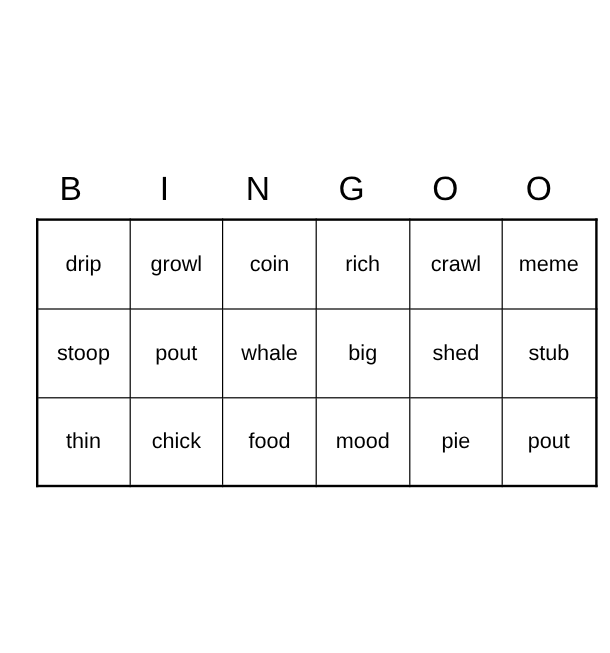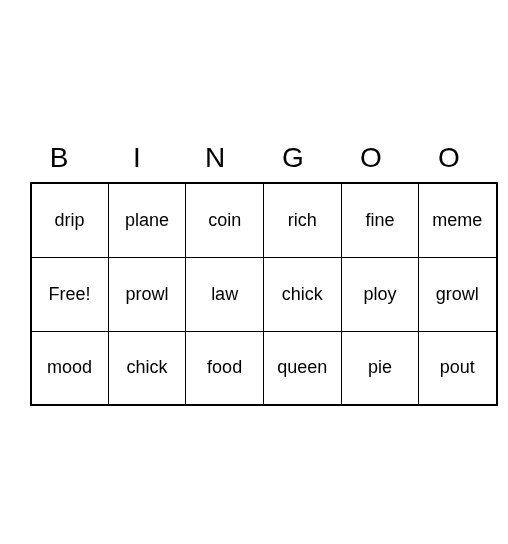--- a/index.html
+++ b/index.html
@@ -66,37 +66,37 @@
     <div class="header-cell">N</div>
     <div class="header-cell">G</div>
     <div class="header-cell">O</div>
     <div class="header-cell">O</div>
   </div>
 
   <table class="bingo-grid">
     <tbody id="grid-body">
         <tr>
           <td>drip</td>
-          <td>plane</td>
+          <td>growl</td>
           <td>coin</td>
           <td>rich</td>
-          <td>fine</td>
+          <td>crawl</td>
           <td>meme</td>
         </tr>
         <tr>
-          <td>Free!</td>
-          <td>prowl</td>
-          <td>law</td>
-          <td>chick</td>
-          <td>ploy</td>
-          <td>growl</td>
+          <td>stoop</td>
+          <td>pout</td>
+          <td>whale</td>
+          <td>big</td>
+          <td>shed</td>
+          <td>stub</td>
         </tr>
         <tr>
-          <td>mood</td>
+          <td>thin</td>
           <td>chick</td>
           <td>food</td>
-          <td>queen</td>
+          <td>mood</td>
           <td>pie</td>
           <td>pout</td>
         </tr>
       </tbody>
   </table>
 </div>
 
 </body></html>

